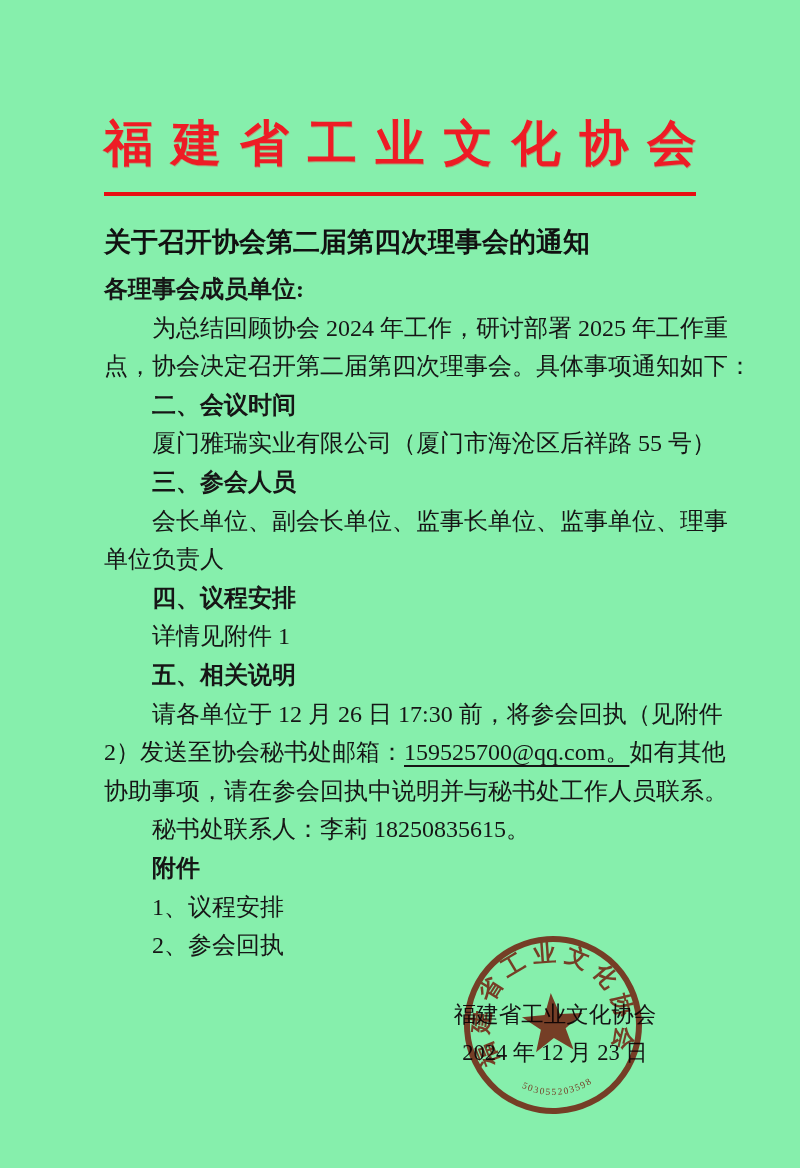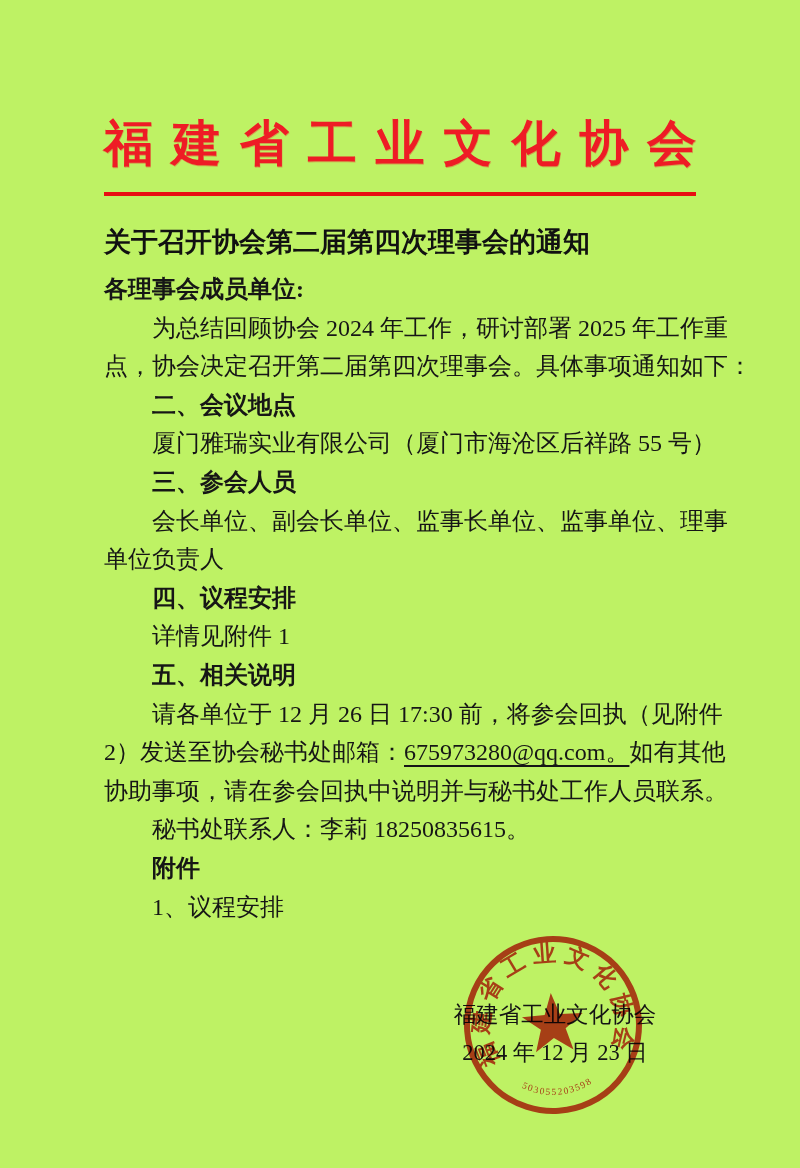--- a/index.html
+++ b/index.html
@@ -2,21 +2,21 @@
 <html><head>
 <meta charset="utf-8">
 <style>
   * { margin: 0; padding: 0; box-sizing: border-box; }
   html, body { background: #ffffff; }
   .page {
     position: relative;
     width: 800px;
     height: 1168px;
     margin: 0 auto;
-    background: #bef264;
+    background: #86efac;
     overflow: hidden;
     font-family: "Liberation Serif", "DejaVu Serif", serif;
     color: #151515;
   }
   .doc { margin: 0 104px; width: 592px; }
 
   
   .masthead { padding-top: 112px; }
   .masthead-text {
     font-size: 49px;
@@ -92,34 +92,35 @@
       <div class="masthead-text">福建省工业文化协会</div>
       <div class="masthead-rule"></div>
     </div>
 
     <div class="notice-title">关于召开协会第二届第四次理事会的通知</div>
 
     <div class="notice-body" id="body-lines">
         <div class="line bold">各理事会成员单位:</div>
         <div class="line indent">为总结回顾协会 2024 年工作，研讨部署 2025 年工作重</div>
         <div class="line">点，协会决定召开第二届第四次理事会。具体事项通知如下：</div>
-        <div class="line bold indent">二、会议地点</div>
+        <div class="line bold indent">二、会议时间</div>
         <div class="line indent">厦门雅瑞实业有限公司（厦门市海沧区后祥路 55 号）</div>
         <div class="line bold indent">三、参会人员</div>
         <div class="line indent">会长单位、副会长单位、监事长单位、监事单位、理事</div>
         <div class="line">单位负责人</div>
         <div class="line bold indent">四、议程安排</div>
         <div class="line indent">详情见附件 1</div>
         <div class="line bold indent">五、相关说明</div>
         <div class="line indent">请各单位于 12 月 26 日 17:30 前，将参会回执（见附件</div>
-        <div class="line"><span>2）发送至协会秘书处邮箱：</span><span class="underline">675973280@qq.com。</span><span>如有其他</span></div>
+        <div class="line"><span>2）发送至协会秘书处邮箱：</span><span class="underline">159525700@qq.com。</span><span>如有其他</span></div>
         <div class="line">协助事项，请在参会回执中说明并与秘书处工作人员联系。</div>
         <div class="line indent">秘书处联系人：李莉 18250835615。</div>
         <div class="line bold indent">附件</div>
         <div class="line indent">1、议程安排</div>
+        <div class="line indent">2、参会回执</div>
       </div>
   </div>
 
   <div class="signature-block">
     <div>福建省工业文化协会</div>
     <div>2024 年 12 月 23 日</div>
   </div>
 
   <svg class="seal" viewBox="0 0 220 220">
     <circle cx="110" cy="110" r="86" fill="none" stroke="#dd3227" stroke-width="6"></circle>

